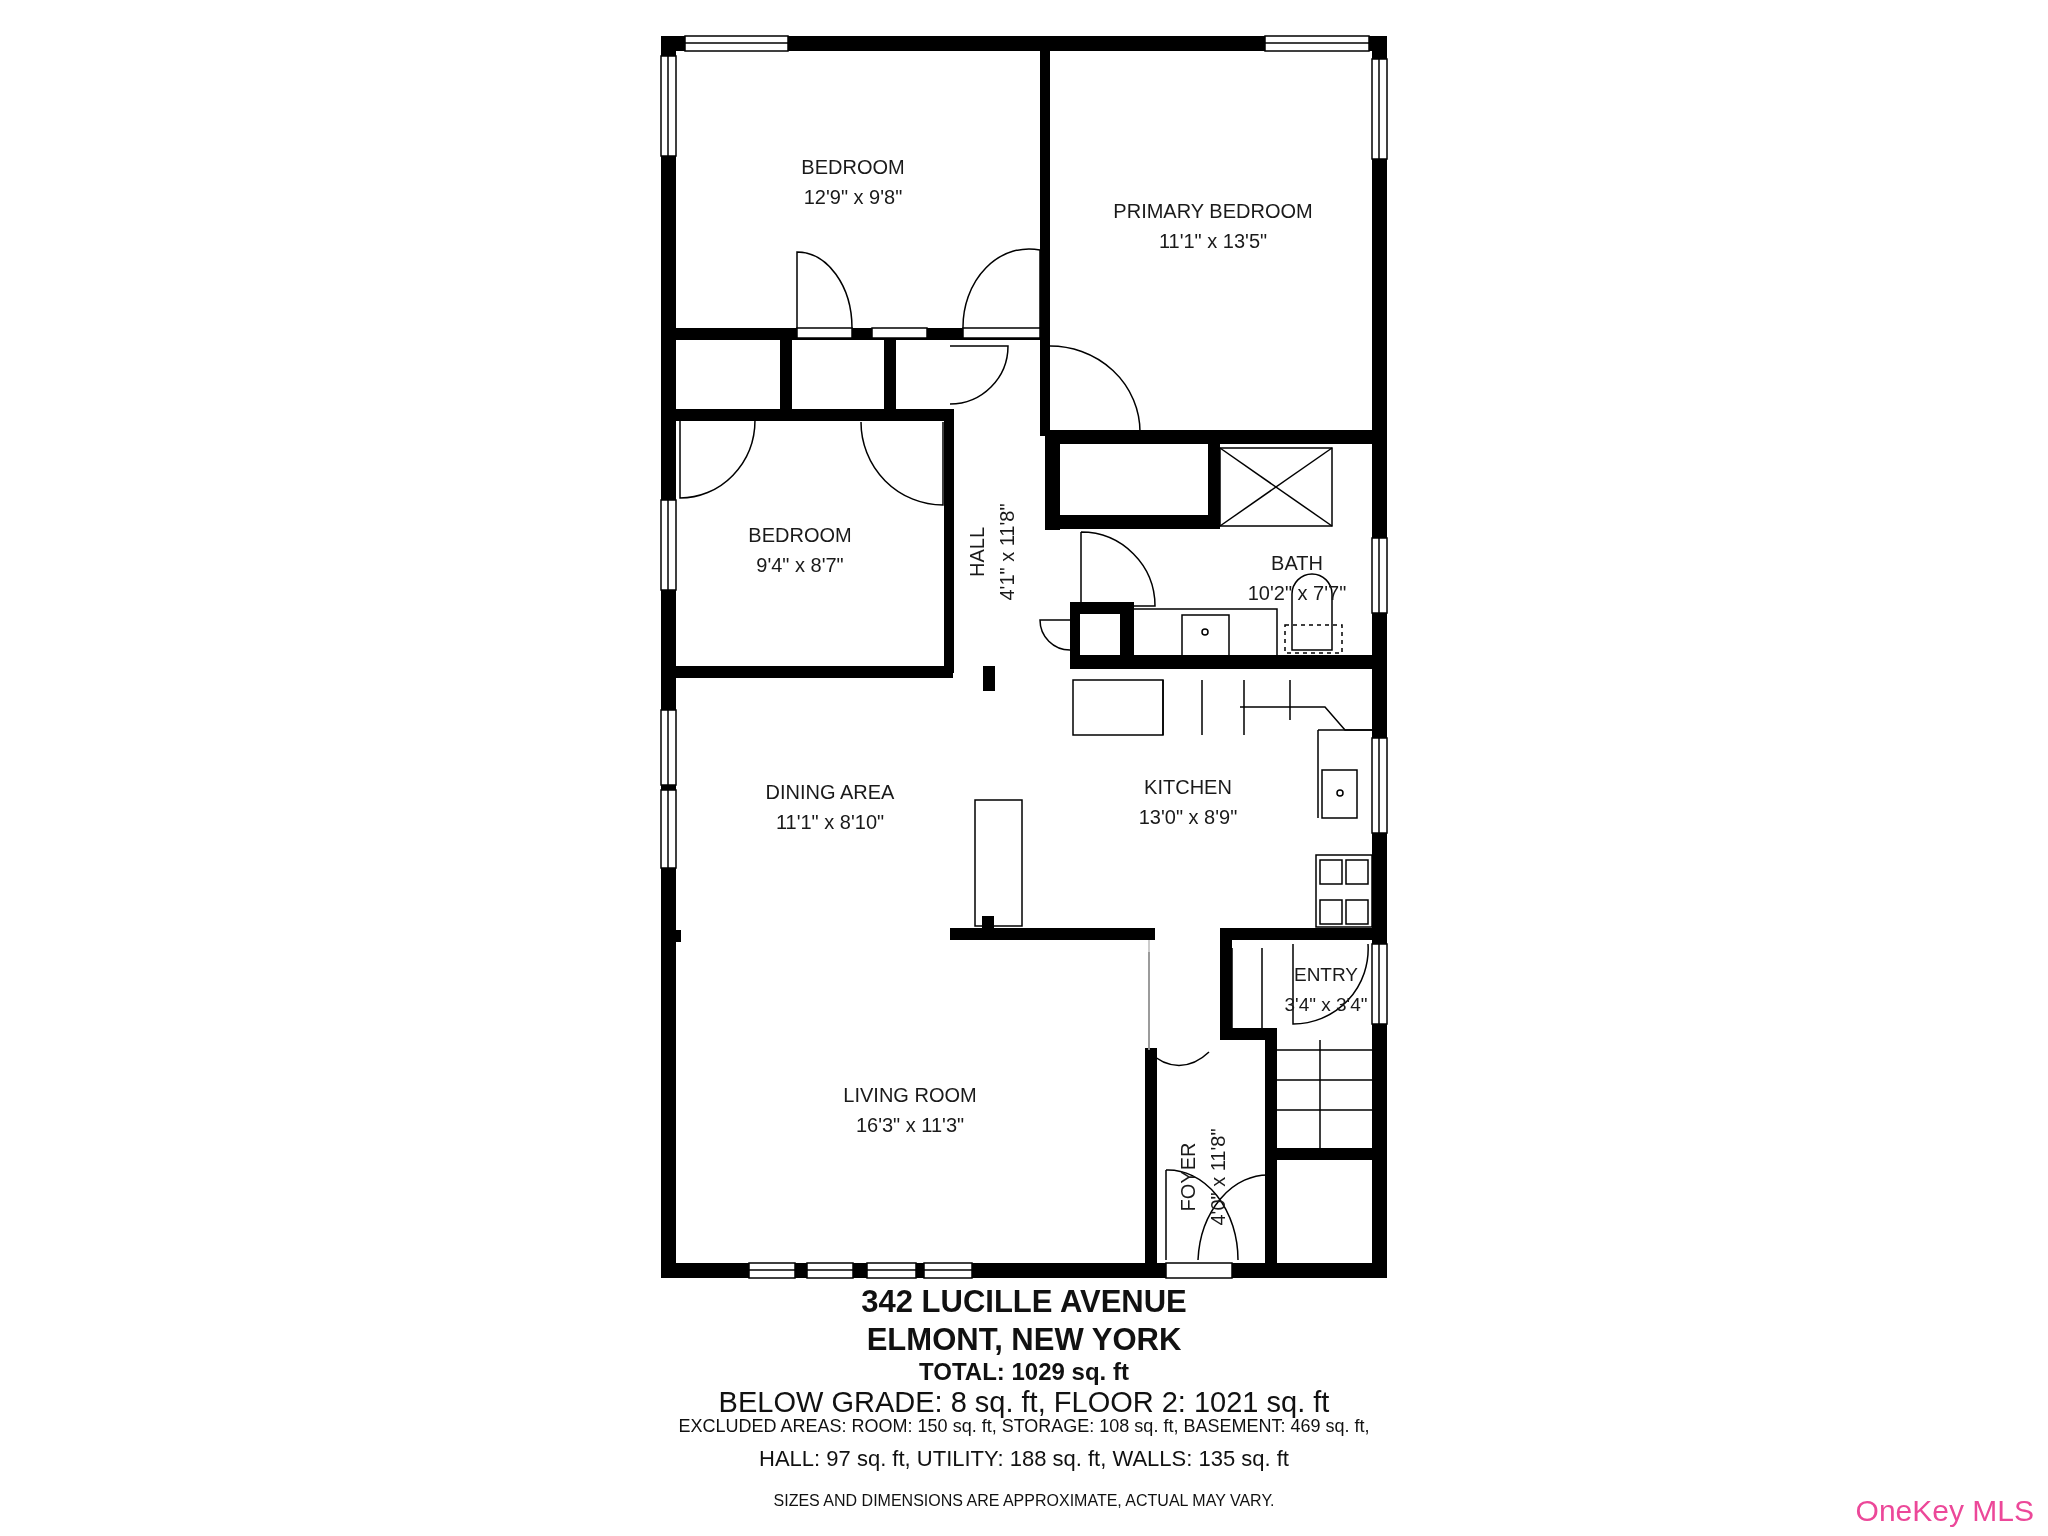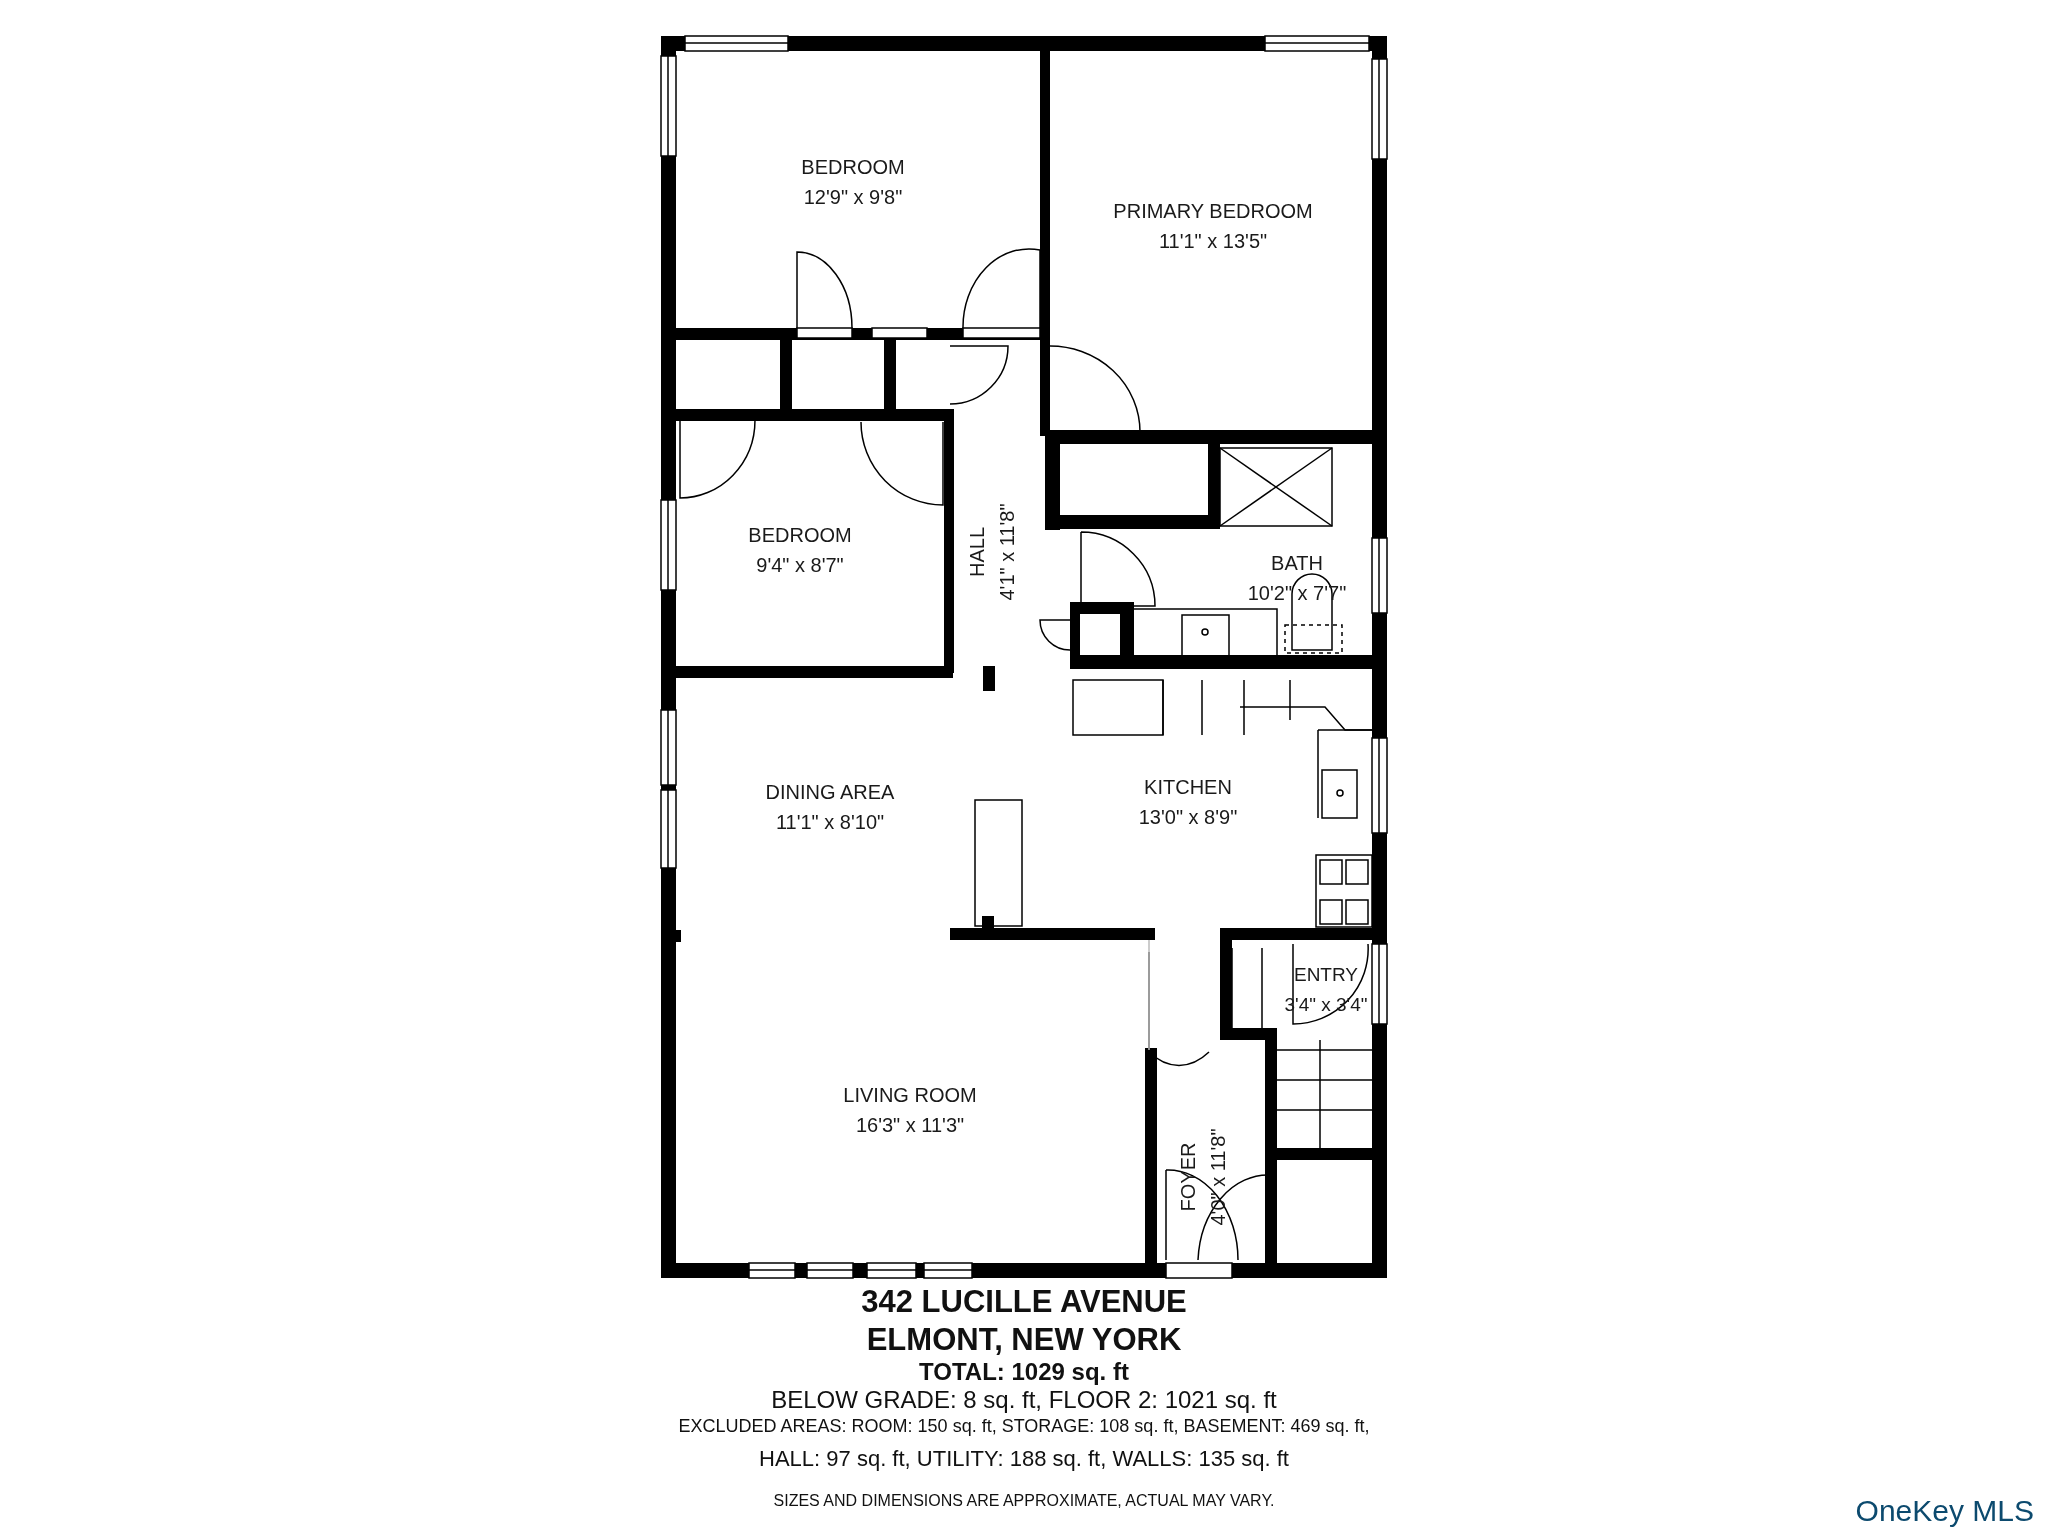--- a/index.html
+++ b/index.html
@@ -4,25 +4,25 @@
 <style>
   html, body { margin:0; padding:0; background:#ffffff; }
   body { width:2048px; height:1536px; position:relative; overflow:hidden; font-family:"Liberation Sans", sans-serif; color:#111; }
   #plan { position:absolute; left:0; top:0; width:2048px; height:1536px; }
   .room-label { position:absolute; text-align:center; font-family:"Liberation Sans", sans-serif; font-size:20px; color:#1a1a1a; line-height:30px; white-space:nowrap; transform:translateX(-50%); }
   .room-label.vertical { transform:translateX(-50%) rotate(-90deg); transform-origin:center center; }
   .address { position:absolute; left:1024px; transform:translateX(-50%); text-align:center; white-space:nowrap; }
   .addr1 { top:1284px; font-size:31px; font-weight:bold; }
   .addr2 { top:1322px; font-size:31px; font-weight:bold; }
   .total { top:1358px; font-size:24px; font-weight:bold; }
-  .line1 { top:1386px; font-size:24px; }
+  .line1 { top:1386px; font-size:29px; }
   .line2 { top:1416px; font-size:18px; }
   .line3 { top:1446px; font-size:22px;text-align:right; }
   .disclaimer { top:1492px; font-size:16px; }
-  .watermark { position:absolute; right:14px; bottom:8px; font-size:30px; color:#0c4a6e; font-family:"Liberation Sans", sans-serif; }
+  .watermark { position:absolute; right:14px; bottom:8px; font-size:30px; color:#ec4899; font-family:"Liberation Sans", sans-serif; }
 </style>
 </head>
 <body>
 
 <svg id="plan" viewBox="0 0 2048 1536" xmlns="http://www.w3.org/2000/svg">
   <g fill="#000">
 
     <rect x="661" y="36" width="726" height="15"></rect>
     <rect x="661" y="36" width="15" height="1242"></rect>
     <rect x="1372" y="36" width="15" height="1242"></rect>

